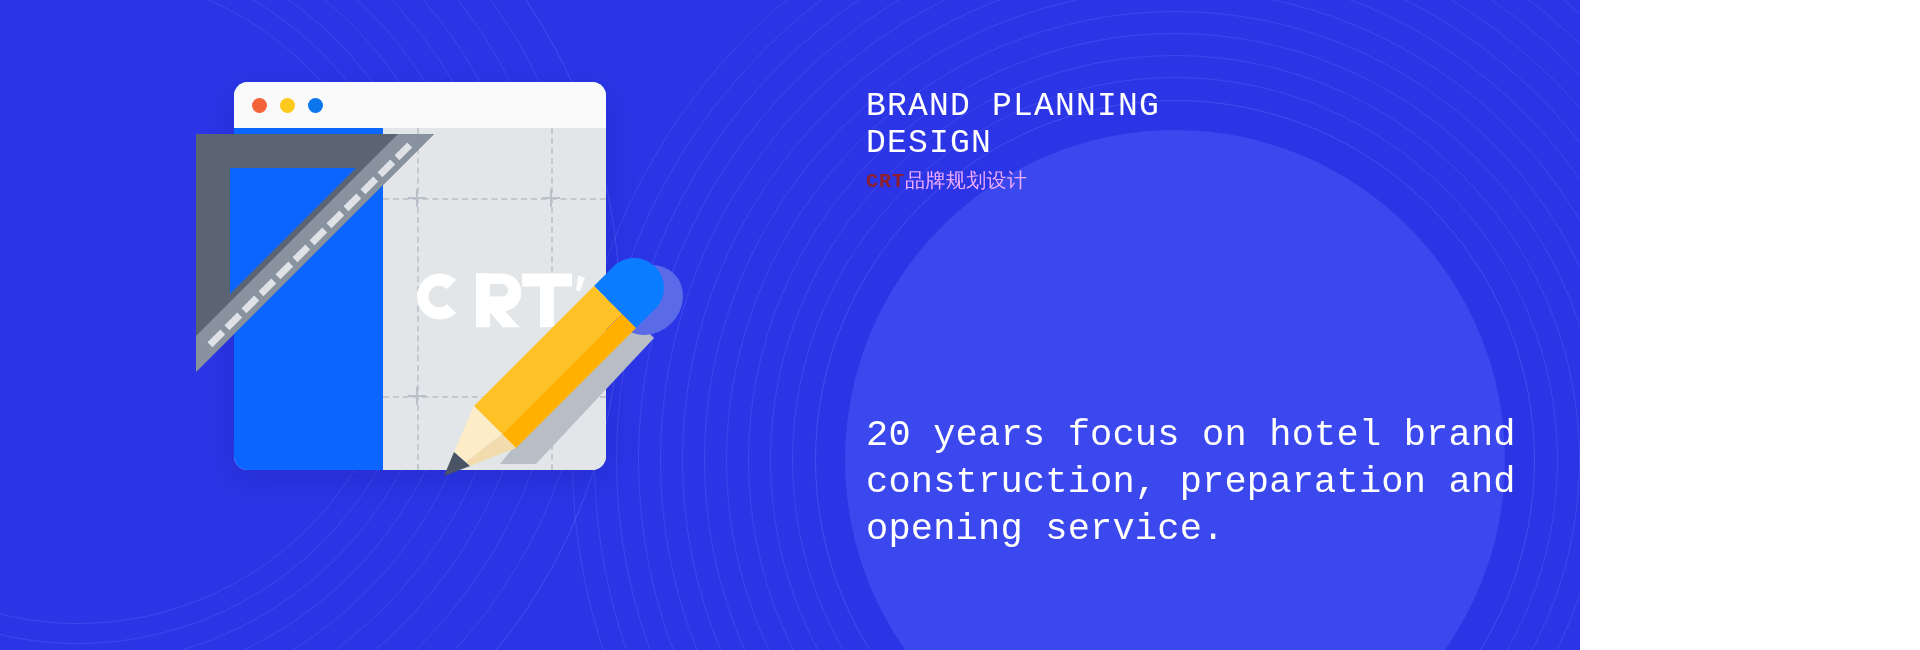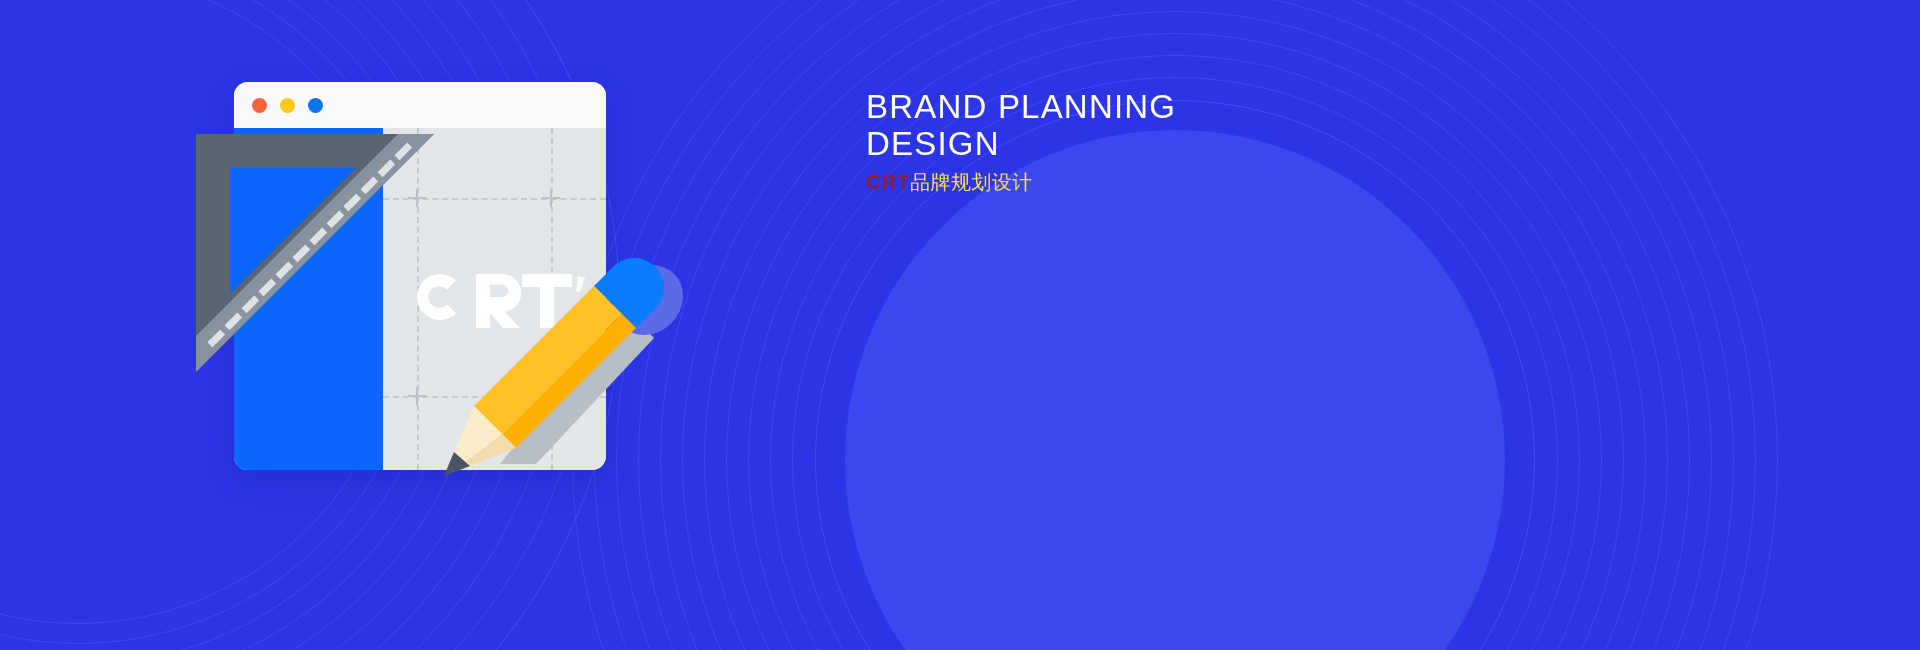--- a/index.html
+++ b/index.html
@@ -6,23 +6,24 @@
   * { margin:0; padding:0; box-sizing:border-box; }
   html, body {
     width:1920px; height:650px;
     overflow:hidden;
     font-family:"Liberation Sans", sans-serif;
   }
 
   
   .banner {
     position:relative;
-    width:1920px; height:650px;
+    width:1580px; height:650px;
     background:#2b35e6;
     overflow:hidden;
+    font-family:Liberation Mono, monospace;
   }
 
   
   .bg-layer { position:absolute; inset:0; overflow:hidden; pointer-events:none; }
 
   .ring {
     position:absolute;
     border-radius:50%;
     border:1.5px solid rgba(120,132,255,0.30);
   }
@@ -120,21 +121,21 @@
     white-space:pre-line;
   }
 
   .subhead {
     position:absolute; left:0; top:170px;
     font-size:20px;
     line-height:24px;
     letter-spacing:0.4px;
   }
   .subhead .brand { color:#8d1f2c; font-weight:700; letter-spacing:1px; }
-  .subhead .cn    { color:#fde047; }
+  .subhead .cn    { color:#f0abfc; }
 
   .tagline-en {
     position:absolute; left:0; top:412px;
     width:820px;
     color:#ffffff;
     font-size:37px;
     line-height:47px;
     font-weight:400;
     letter-spacing:0.2px;
   }
@@ -274,16 +275,17 @@
     </div>
 
   </div>
 
   <div class="copy">
 
     <div class="headline"><span>BRAND PLANNING</span><br><span>DESIGN</span></div>
 
     <div class="subhead"><span class="brand">CRT</span><span class="cn">品牌规划设计</span></div>
 
+    <div class="tagline-en">20 years focus on hotel brand construction, preparation and opening service.</div>
 
   </div>
 
 </div>
 
 </body></html>

